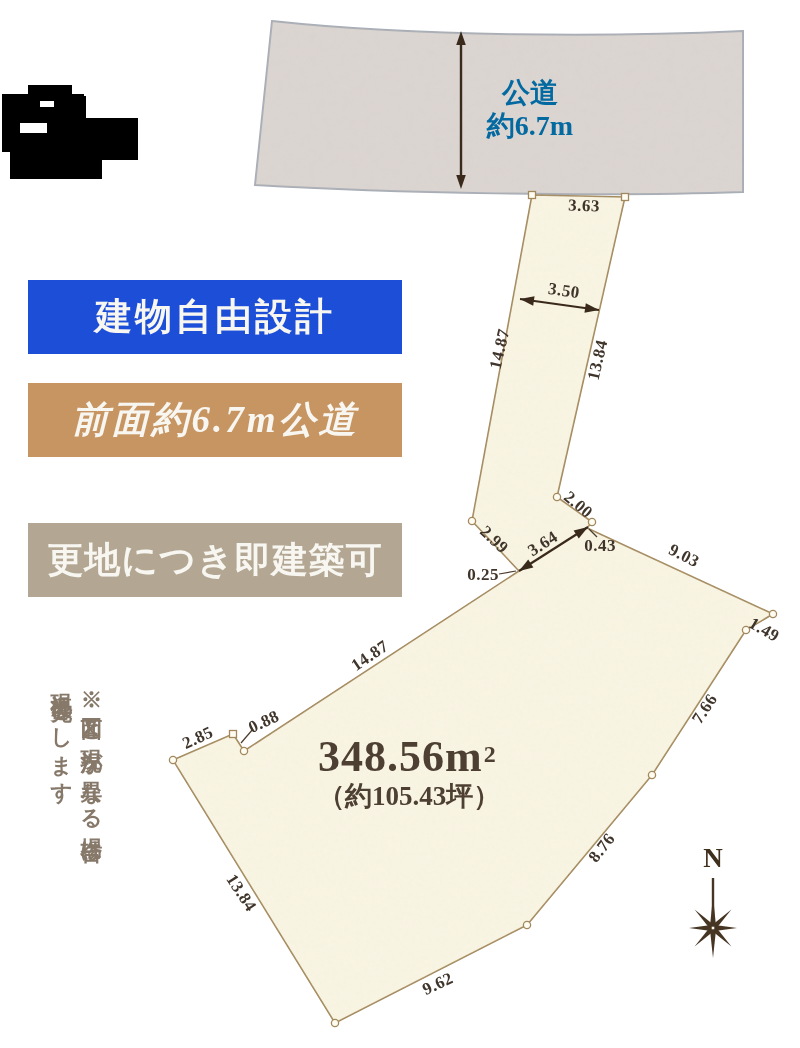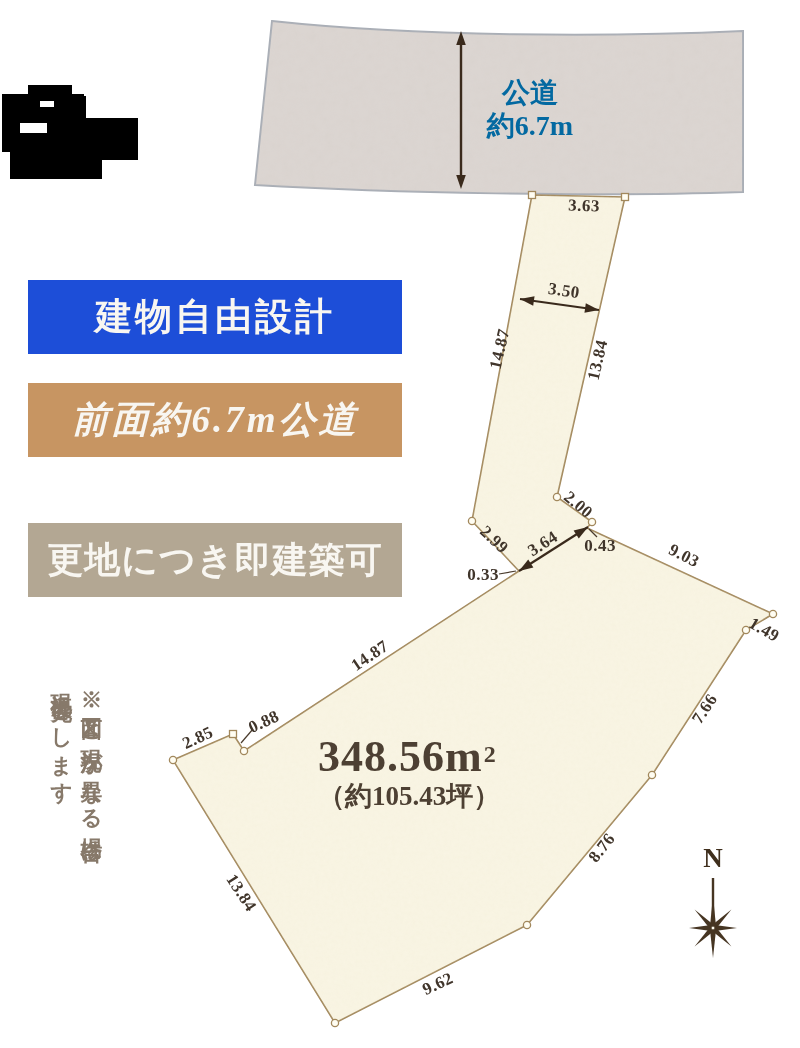--- a/index.html
+++ b/index.html
@@ -130,21 +130,21 @@
   <div class="badge badge-3">更地につき即建築可</div>
 
   <span class="dim" style="left:584px;top:206px;--r:2deg">3.63</span>
   <span class="dim" style="left:564px;top:291px;--r:8deg">3.50</span>
   <span class="dim" style="left:500px;top:349px;--r:-77deg">14.87</span>
   <span class="dim" style="left:598px;top:360px;--r:-77deg">13.84</span>
   <span class="dim" style="left:578px;top:505px;--r:40deg">2.00</span>
   <span class="dim" style="left:494px;top:540px;--r:43deg">2.99</span>
   <span class="dim" style="left:543px;top:544px;--r:-33deg">3.64</span>
   <span class="dim" style="left:600px;top:546px;--r:0deg">0.43</span>
-  <span class="dim" style="left:483px;top:575px;--r:0deg">0.33</span>
+  <span class="dim" style="left:483px;top:575px;--r:0deg">0.25</span>
   <span class="dim" style="left:684px;top:556px;--r:27deg">9.03</span>
   <span class="dim" style="left:764px;top:630px;--r:30deg">1.49</span>
   <span class="dim" style="left:705px;top:709px;--r:-57deg">7.66</span>
   <span class="dim" style="left:602px;top:848px;--r:-52deg">8.76</span>
   <span class="dim" style="left:438px;top:984px;--r:-25deg">9.62</span>
   <span class="dim" style="left:241px;top:893px;--r:57deg">13.84</span>
   <span class="dim" style="left:198px;top:738px;--r:-25deg">2.85</span>
   <span class="dim" style="left:264px;top:722px;--r:-25deg">0.88</span>
   <span class="dim" style="left:370px;top:656px;--r:-34deg">14.87</span>
 

